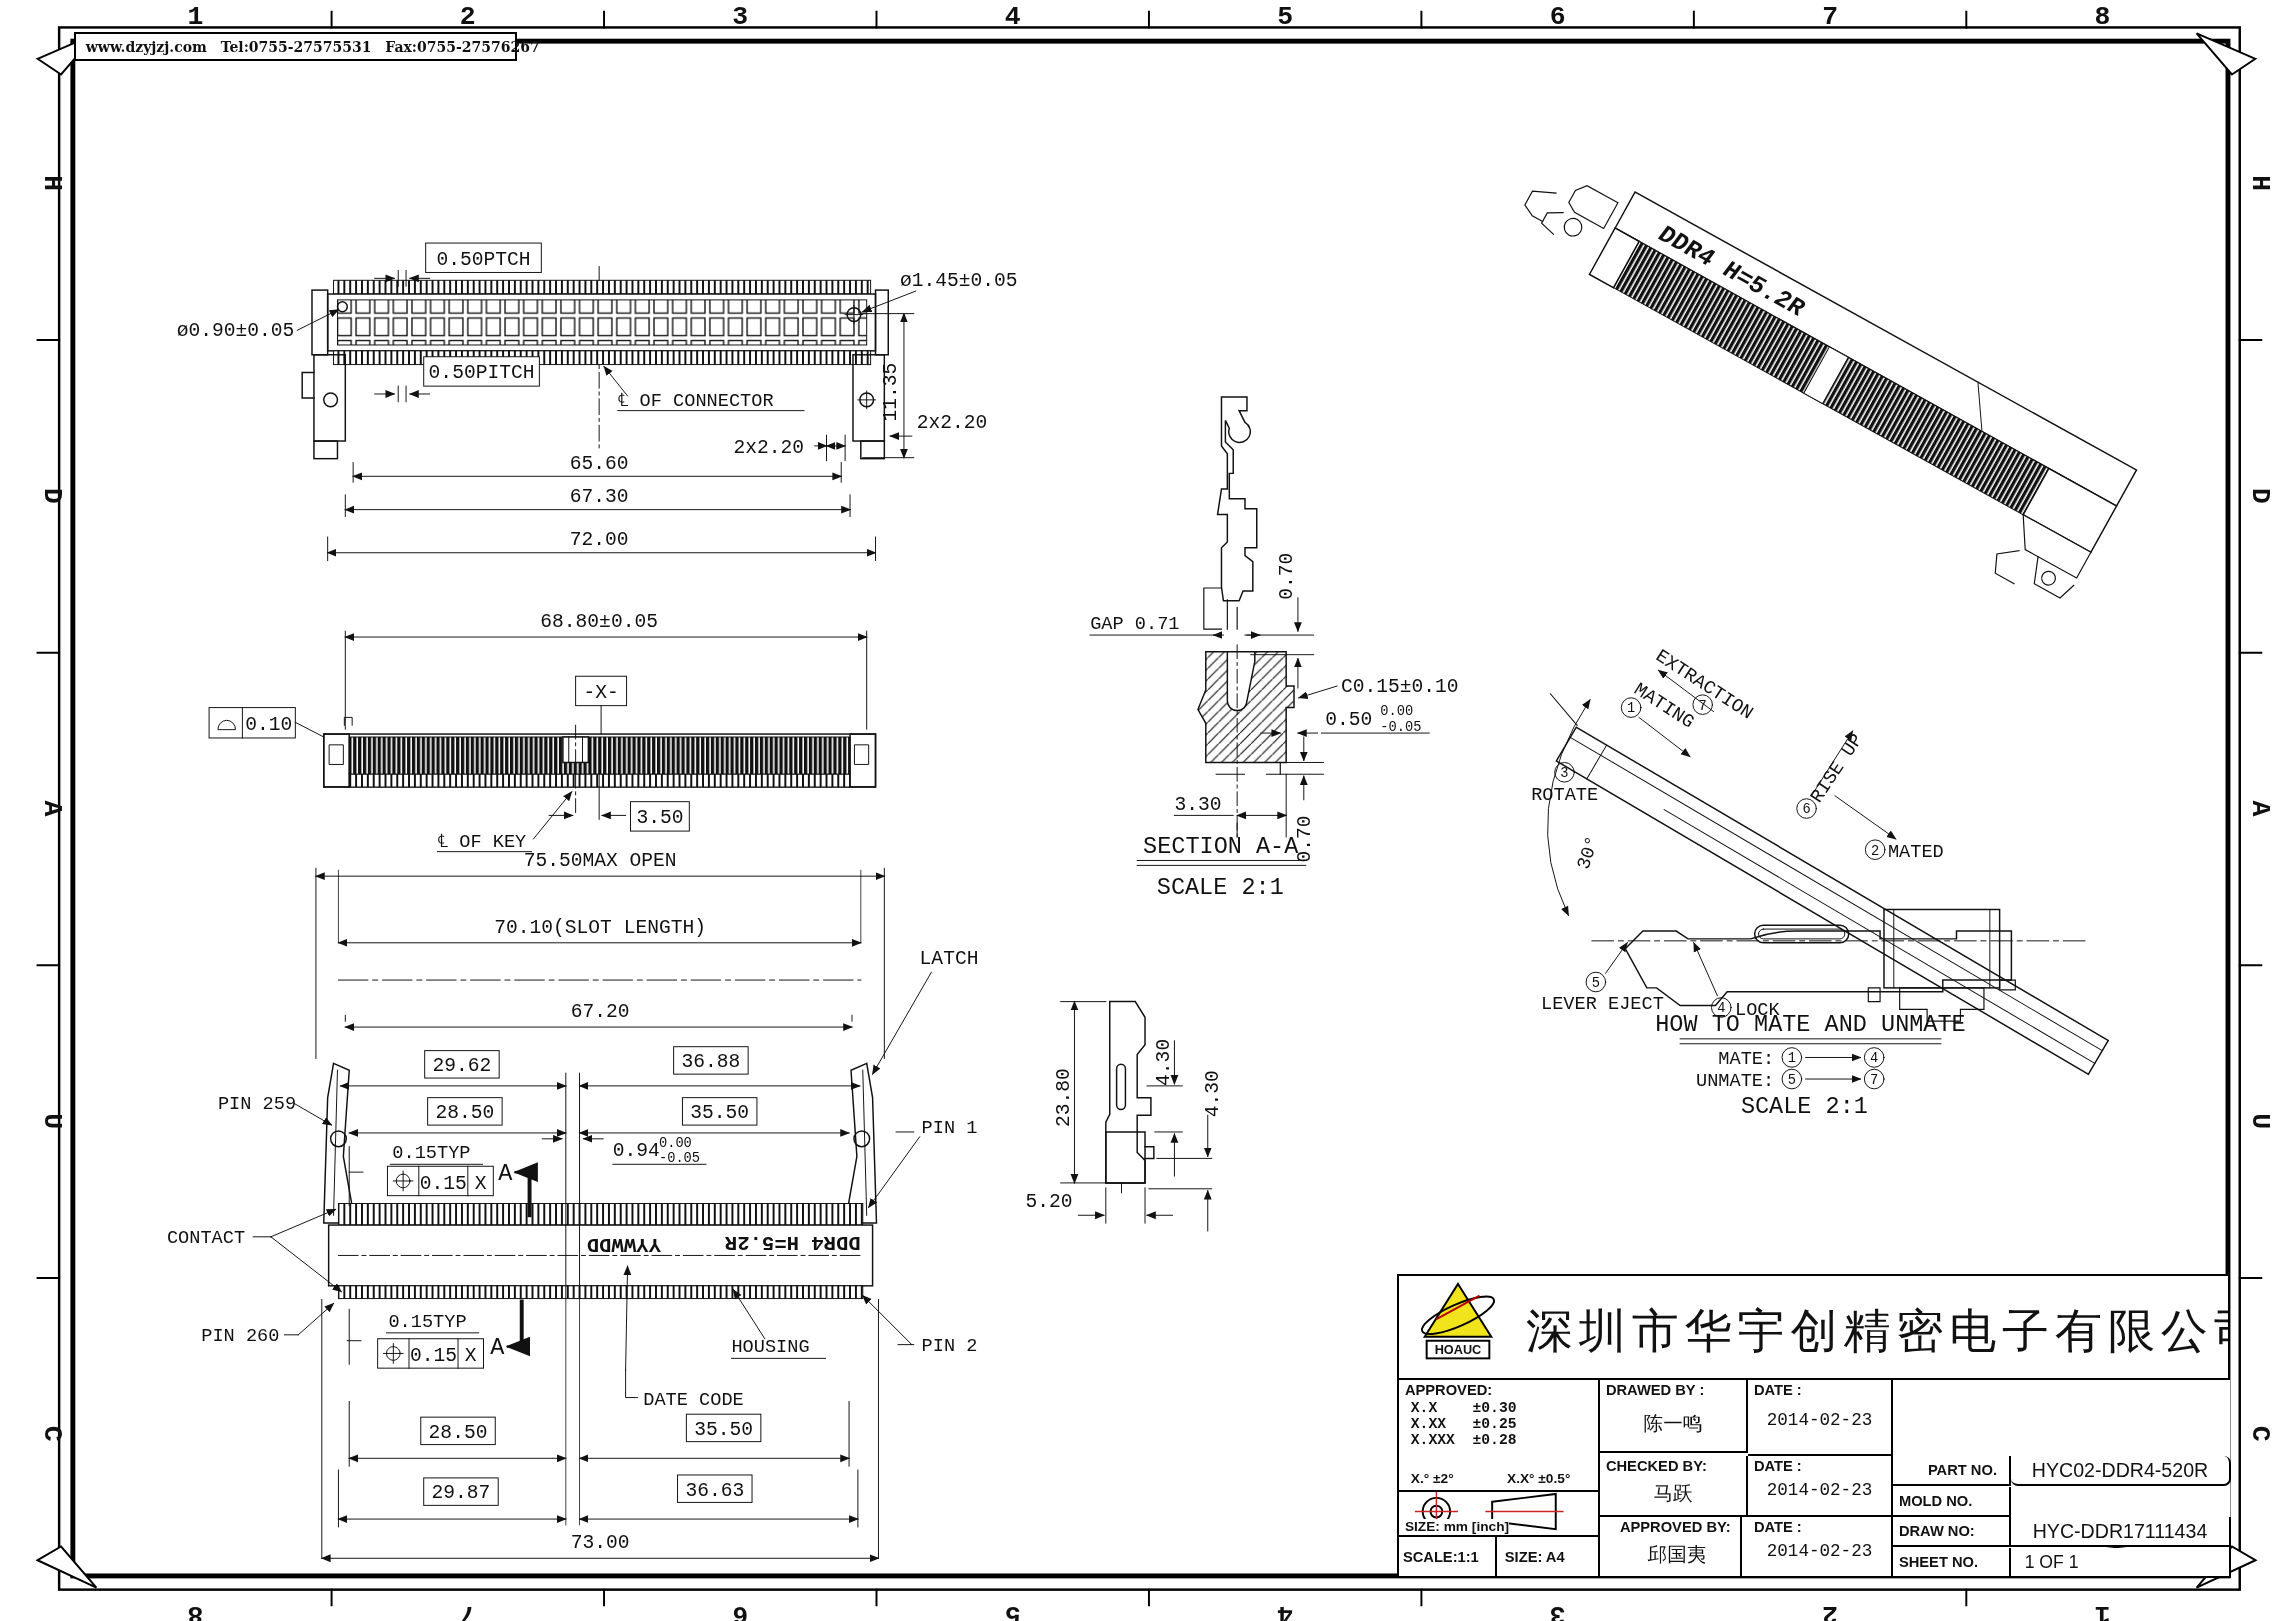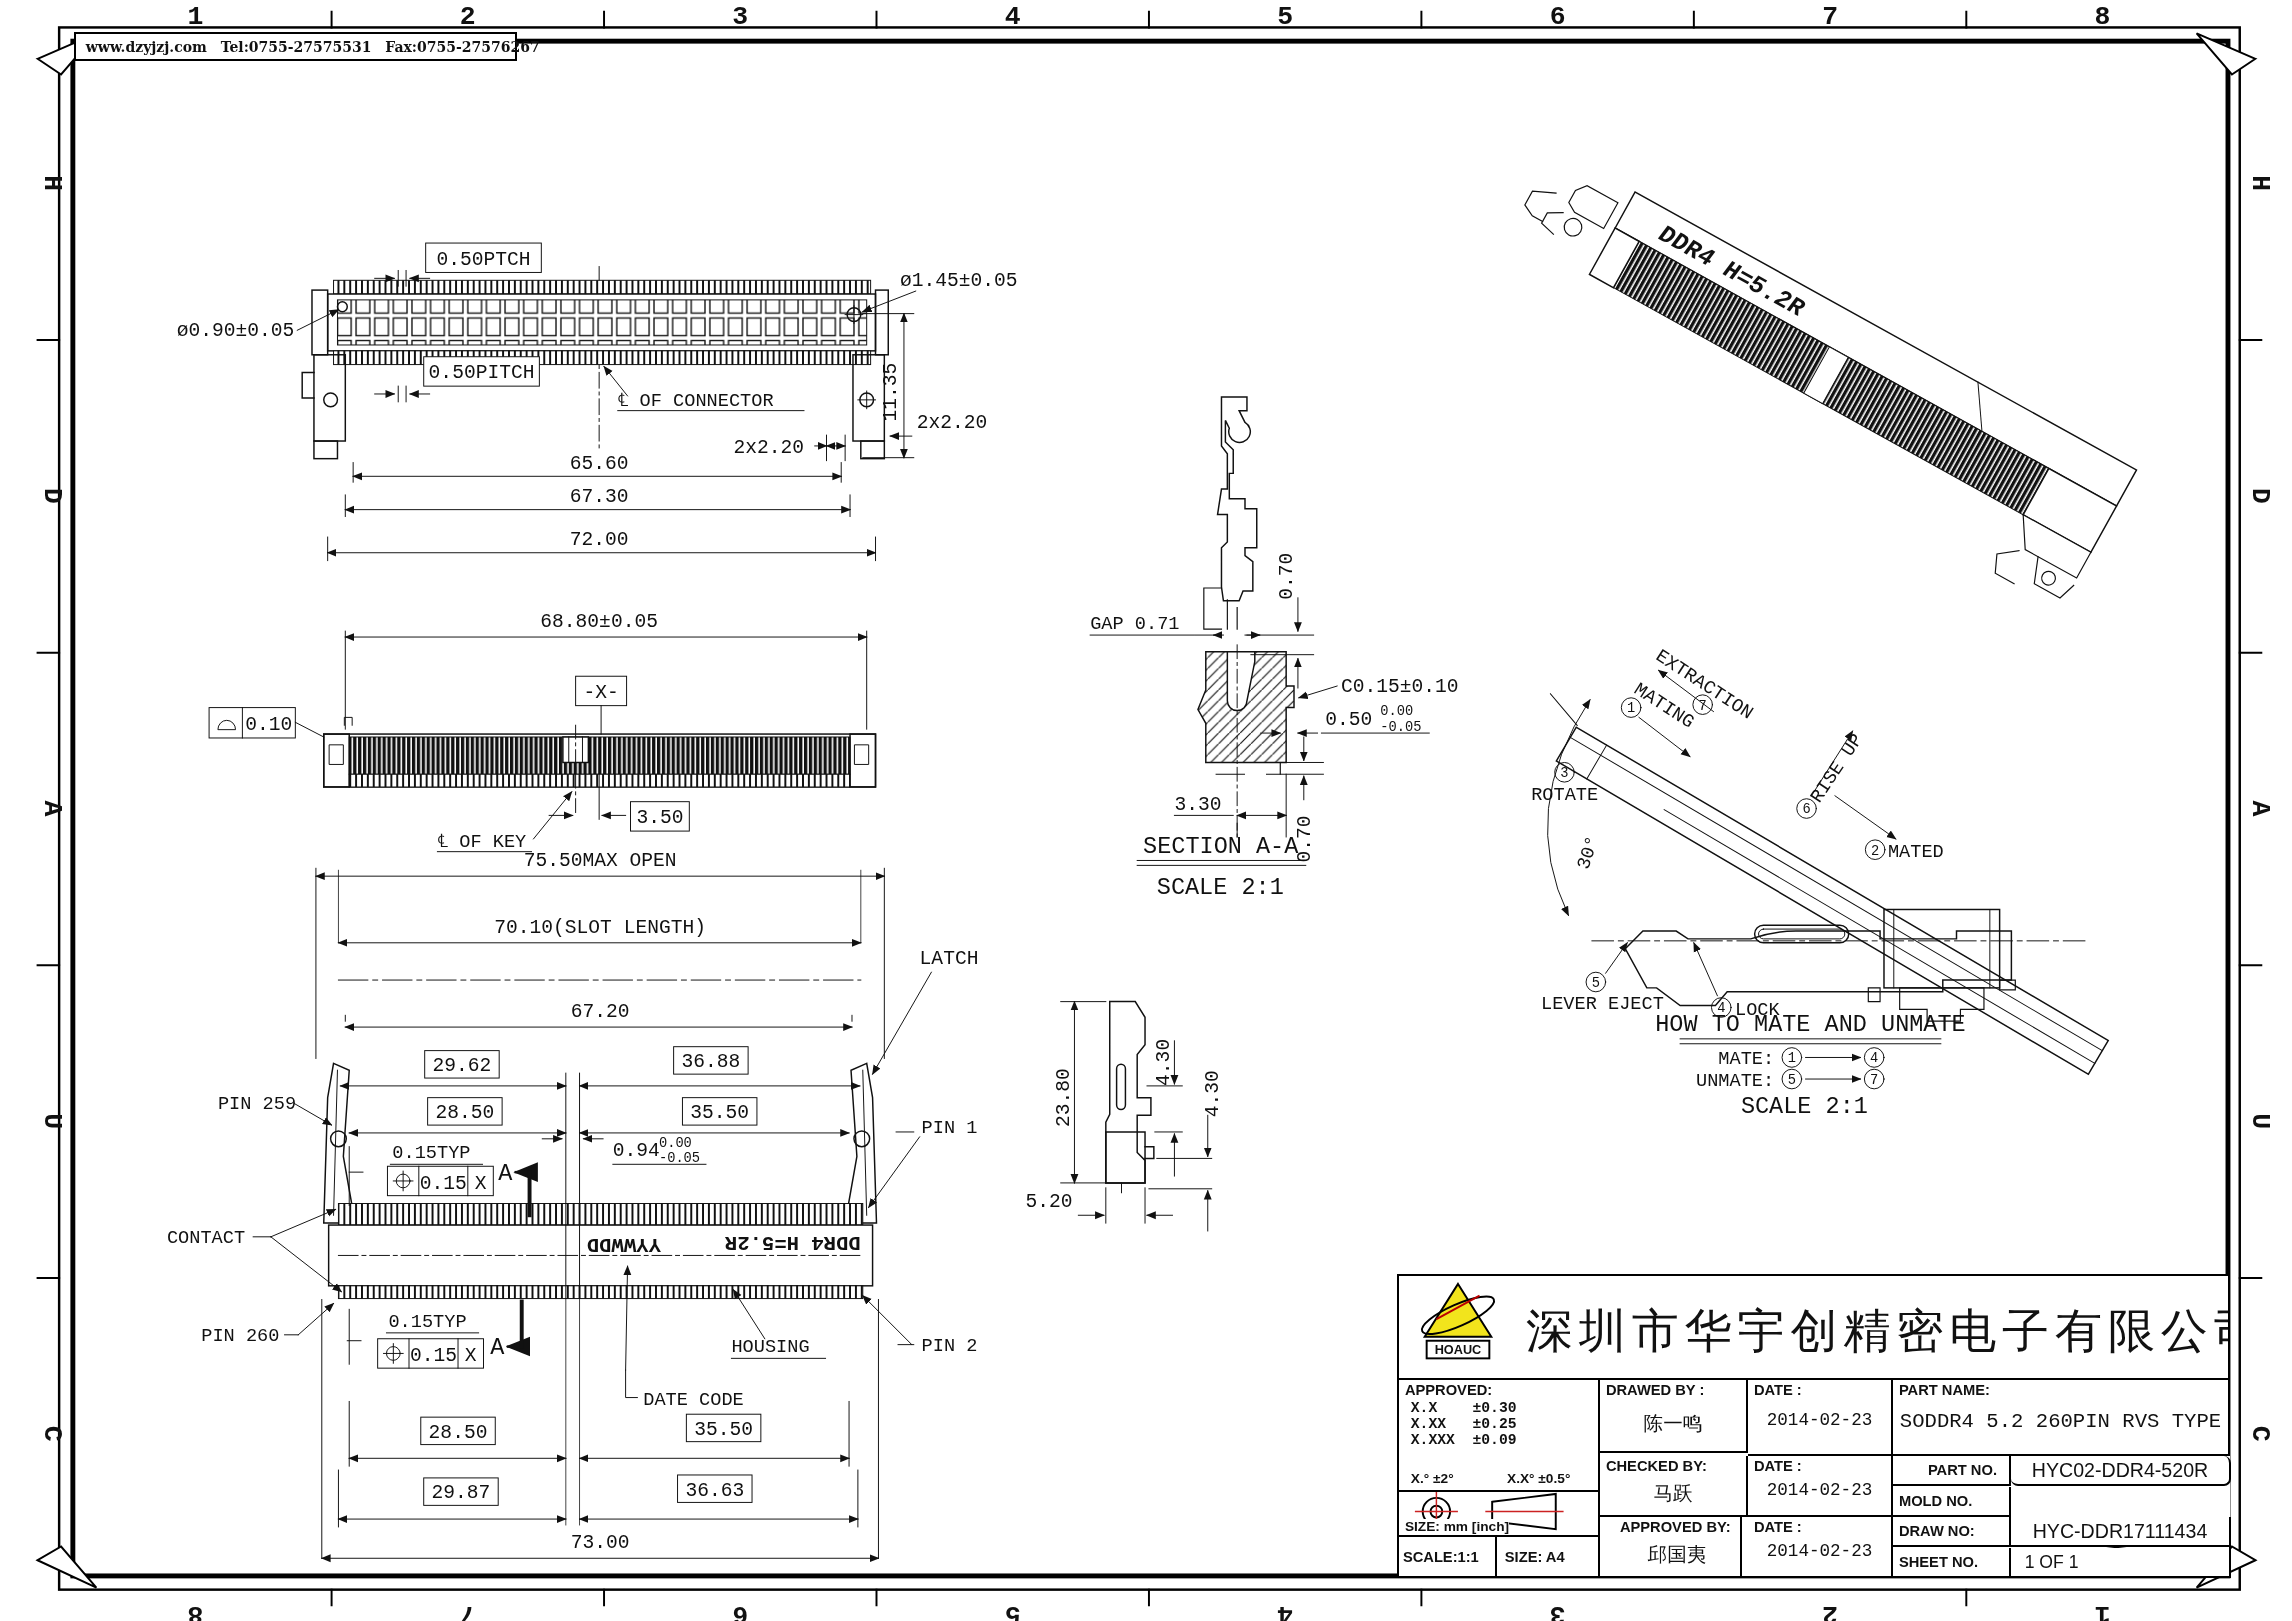--- a/index.html
+++ b/index.html
@@ -556,21 +556,21 @@
         <text x="52" y="76" text-anchor="middle" style="font:bold 13px 'Liberation Sans',sans-serif">HOAUC</text>
       </svg>
     </div>
     <div class="cn" style="position:absolute;left:127px;top:23.5px;width:696px;font-size:47px;letter-spacing:5.9px;white-space:nowrap;">深圳市华宇创精密电子有限公司</div>
   </div>
 
   <div class="tb" style="left:0;top:104px;width:201px;height:112px;">
     <div class="cap">APPROVED:</div>
     <div class="val" style="font-size:14.7px;font-weight:bold;padding:2px 0 0 11.8px;white-space:pre;">X.X    ±0.30</div>
     <div class="val" style="font-size:14.7px;font-weight:bold;padding:0 0 0 11.8px;white-space:pre;">X.XX   ±0.25</div>
-    <div class="val" style="font-size:14.7px;font-weight:bold;padding:0 0 0 11.8px;white-space:pre;">X.XXX  ±0.09</div>
+    <div class="val" style="font-size:14.7px;font-weight:bold;padding:0 0 0 11.8px;white-space:pre;">X.XXX  ±0.28</div>
     <div style="position:absolute;left:11.8px;bottom:3.9px;font-size:13.7px;font-weight:bold;">X.° ±2°</div>
     <div style="position:absolute;left:108px;bottom:3.9px;font-size:13.7px;font-weight:bold;">X.X° ±0.5°</div>
   </div>
 
   <div class="tb diagcell" style="left:0;top:216px;width:201px;height:45px;">
     <svg width="201" height="45" viewBox="0 0 205 46">
       <circle cx="38" cy="20" r="14" fill="none" stroke="#000" stroke-width="2"></circle>
       <circle cx="38" cy="20" r="6" fill="none" stroke="#000" stroke-width="2"></circle>
       <path d="M16,20 h44 M38,0 v40" stroke="#cc2222" stroke-width="1.5"></path>
       <path d="M95,10 L160,2 L160,38 L95,30 z" fill="none" stroke="#000" stroke-width="2"></path>
@@ -605,24 +605,20 @@
   </div>
   <div class="tb" style="left:349px;top:180px;width:145px;height:61px;">
     <div class="cap">DATE :</div>
     <div class="val" style="text-align:center;font-size:17.6px;margin-top:5.9px;">2014-02-23</div>
   </div>
   <div class="tb" style="left:349px;top:241px;width:145px;height:61px;">
     <div class="cap">DATE :</div>
     <div class="val" style="text-align:center;font-size:17.6px;margin-top:5.9px;">2014-02-23</div>
   </div>
 
-  <div class="tb" style="left:494px;top:104px;width:337px;height:76px;">
-    <div class="cap">PART NAME:</div>
-    <div class="val" style="font-size:20.6px;text-align:center;margin-top:11.8px;white-space:nowrap;">SODDR4 5.2 260PIN RVS TYPE</div>
-  </div>
   <div class="tb" style="left:494px;top:180px;width:118px;height:30px;display:flex;align-items:center;padding-left:29px;">
     <span class="cap" style="padding-top:0;">PART NO.</span>
   </div>
   <div class="tb val" style="left:612px;top:180px;width:220px;height:30px;display:flex;align-items:center;justify-content:center;font-size:19.6px;border-radius:7px;">HYC02-DDR4-520R</div>
   <div class="tb" style="left:494px;top:211px;width:118px;height:30px;display:flex;align-items:center;">
     <span class="cap" style="padding-top:0;">MOLD NO.</span>
   </div>
   <div class="tb diagcell" style="left:612px;top:211px;width:220px;height:30px;">
     <svg width="220" height="30" viewBox="0 0 224 31">
           <path d="M0,29 L222,2" stroke="#000" stroke-width="1.5"></path>

